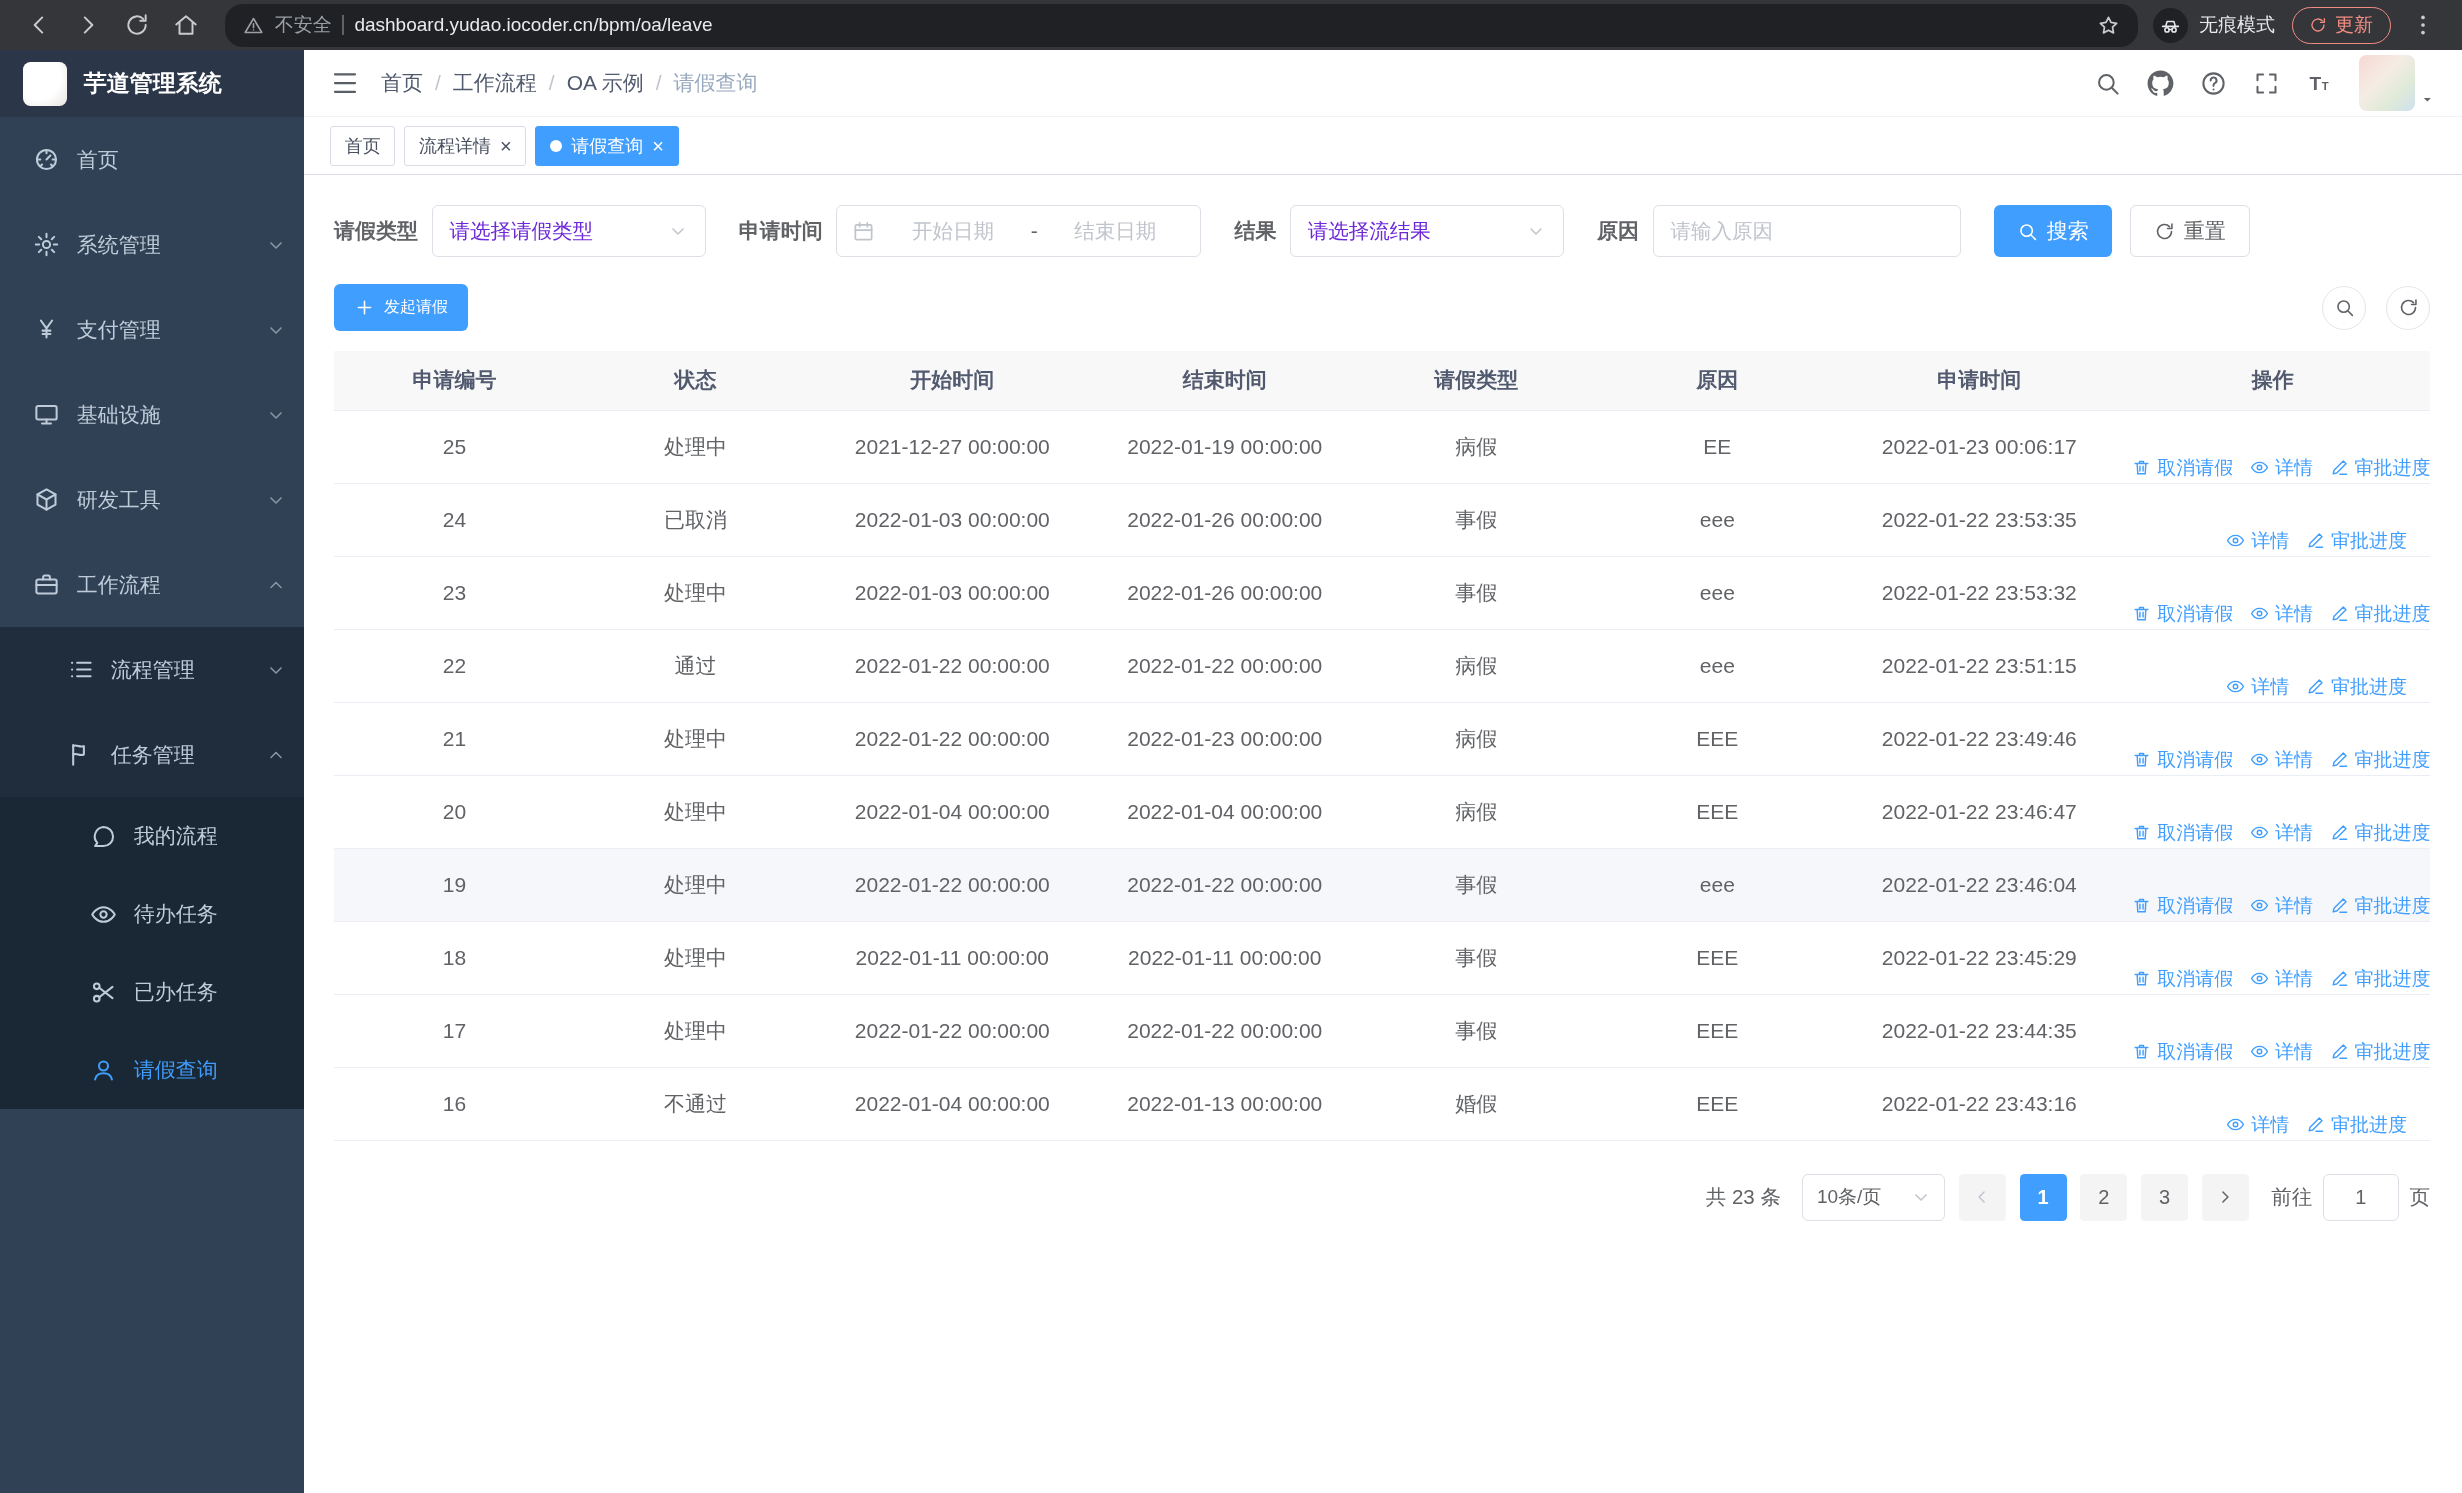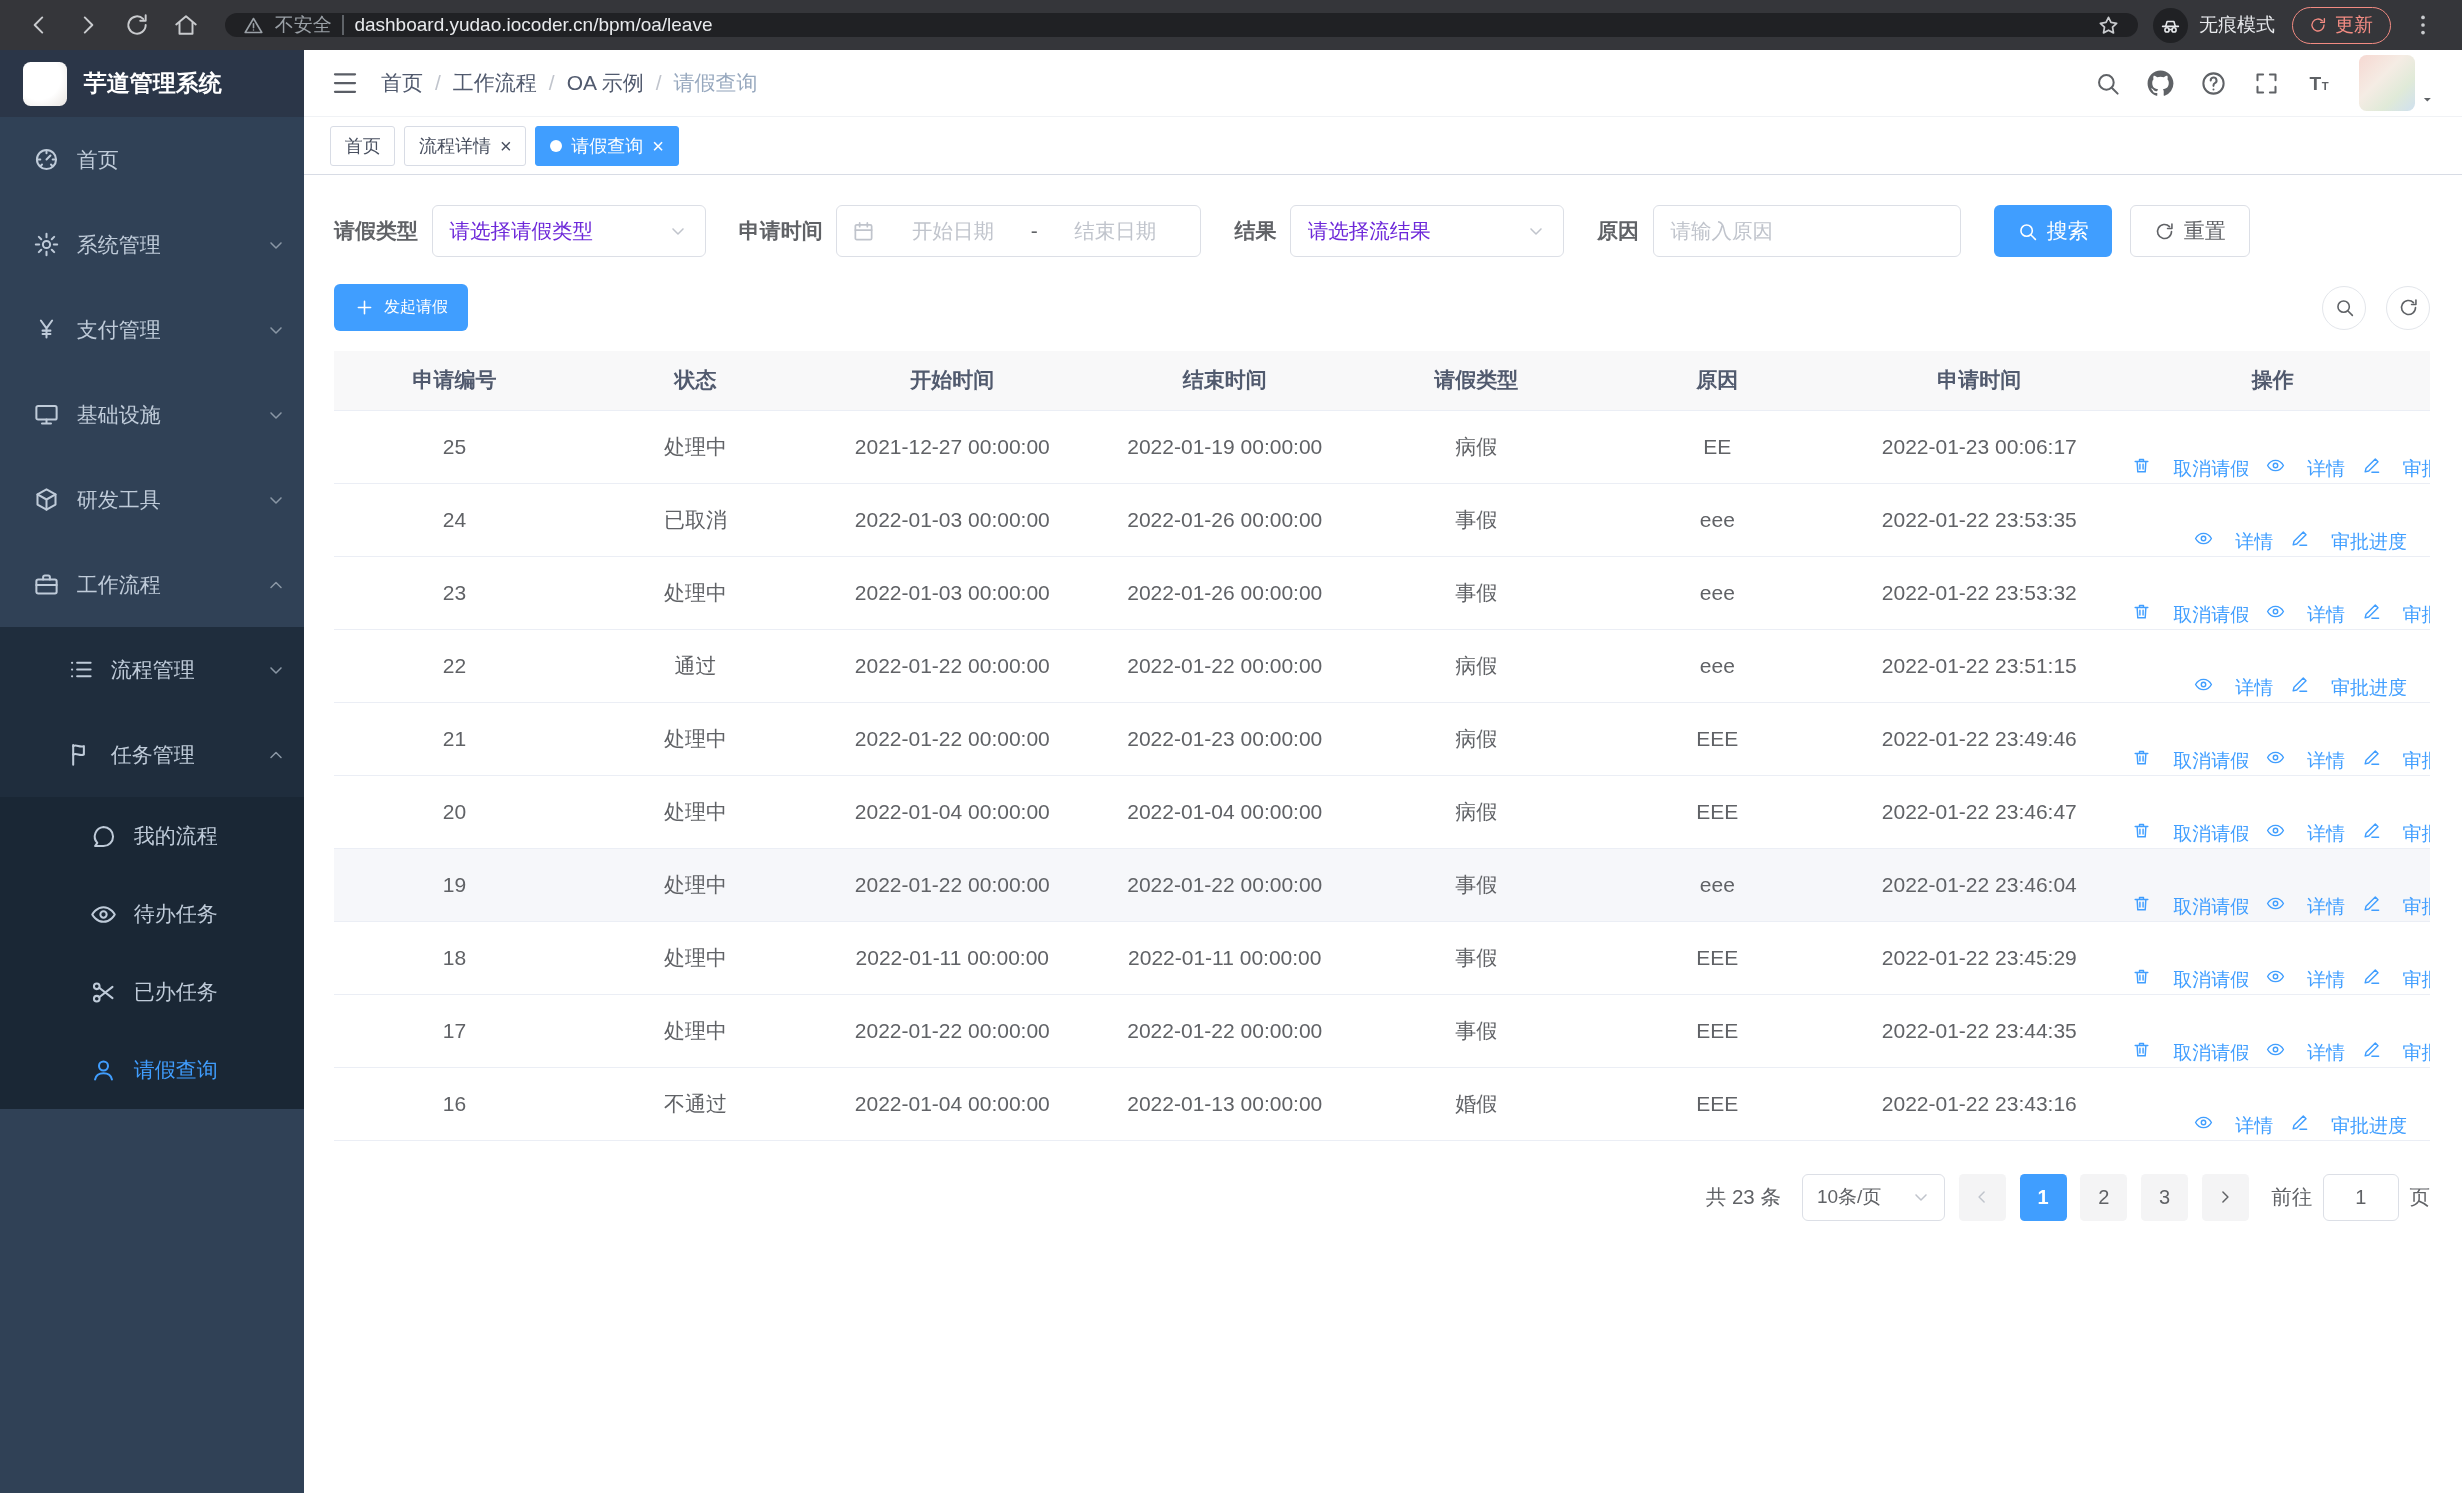--- a/index.html
+++ b/index.html
@@ -7,21 +7,21 @@
   body {
     font-family: "Liberation Sans", "DejaVu Sans", sans-serif;
     background:#fff; overflow:hidden; color:#606266;
   }
   [data-icon]{ display:inline-flex; align-items:center; justify-content:center; flex-shrink:0; }
   [data-icon] svg{ width:100%; height:100%; }
 
   
   .browser{ height:50px; background:#35363a; display:flex; align-items:center; padding:0 15px; }
   .bicon{ width:26px; height:26px; color:#c9cbce; margin:0 11.4px; cursor:pointer; }
-  .urlpill{ flex:1; min-width:0; height:24px; background:#202124; border-radius:18px;
+  .urlpill{ flex:1; min-width:0; height:43px; background:#202124; border-radius:18px;
             display:flex; align-items:center; gap:10.6px; padding:0 18px; margin:0 15px; }
   .uwarn{ width:21px; height:21px; color:#9aa0a6; }
   .usec{ color:#9aa0a6; font-size:19px; white-space:nowrap; }
   .udiv{ width:1.5px; height:20px; background:#5f6368; }
   .uurl{ color:#e8eaed; font-size:19px; white-space:nowrap; overflow:hidden; flex:1; }
   .ustar{ width:23px; height:23px; color:#c9cbce; cursor:pointer; }
   .incog{ display:flex; align-items:center; gap:10.6px; color:#e8eaed; font-size:19px; margin-right:16.7px; white-space:nowrap; }
   .incircle{ width:35px; height:35px; border-radius:50%; background:#202124; display:flex; align-items:center; justify-content:center; }
   .incircle [data-icon]{ width:21px; height:21px; color:#e8eaed; }
   .update{ display:flex; align-items:center; gap:7.6px; border:1.5px solid #f28b82; color:#f28b82;
@@ -95,21 +95,21 @@
   .minis{ margin-left:auto; display:flex; gap:20px; }
   .mini{ width:44px; height:44px; border:1.5px solid #e3e6eb; border-radius:50%; display:flex;
          align-items:center; justify-content:center; color:#5f6266; cursor:pointer; }
   .mini [data-icon]{ width:21px; height:21px; }
 
   table{ width:100%; border-collapse:collapse; font-size:21px; color:#606266; table-layout:fixed; }
   thead th{ height:59px; background:#f8f8f9; color:#515a6e; font-weight:700; border-bottom:1.5px solid #ebeef5; }
   tbody td{ height:73px; text-align:center; border-bottom:1.5px solid #ebeef5; white-space:nowrap; overflow:hidden; }
   tr.hl td{ background:#f6f7fa; }
   td.ops{ text-align:right; padding-right:23px; }
-  .op{ display:inline-flex; align-items:flex-start; gap:22px; color:#409eff; font-size:19px; margin-left:16.7px; cursor:pointer;margin-top:44px; }
+  .op{ display:inline-flex; align-items:center; gap:6px; color:#409eff; font-size:19px; margin-left:16.7px; cursor:pointer;margin-top:44px; }
   .op [data-icon]{ width:19px; height:19px; }
 
   .pager{ display:flex; align-items:center; justify-content:flex-end; gap:13.7px; margin-top:33px; font-size:20.5px; color:#606266; }
   .ptotal{ margin-right:7.6px; white-space:nowrap; }
   .psize{ width:143px; height:47px; border:1.5px solid #dcdfe6; border-radius:6px; display:flex;
           align-items:center; justify-content:space-between; padding:0 13.7px; font-size:19px; cursor:pointer; }
   .pbtn{ min-width:47px; height:47px; background:#f4f4f5; border-radius:4.6px; display:flex; align-items:center;
          justify-content:center; font-size:20px; color:#606266; cursor:pointer; padding:0 6px; }
   .pbtn.disabled{ color:#c0c4cc; }
   .pbtn.active{ background:#409eff; color:#fff; font-weight:700; }

